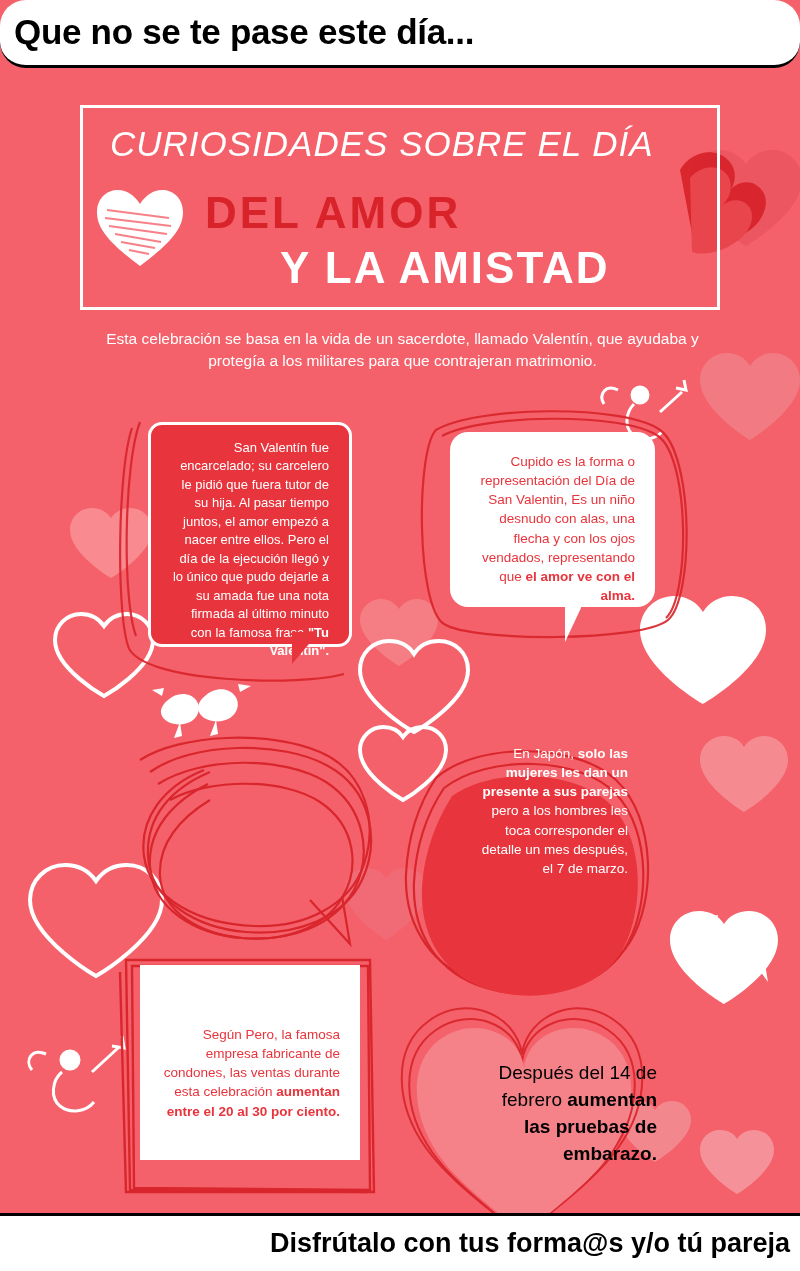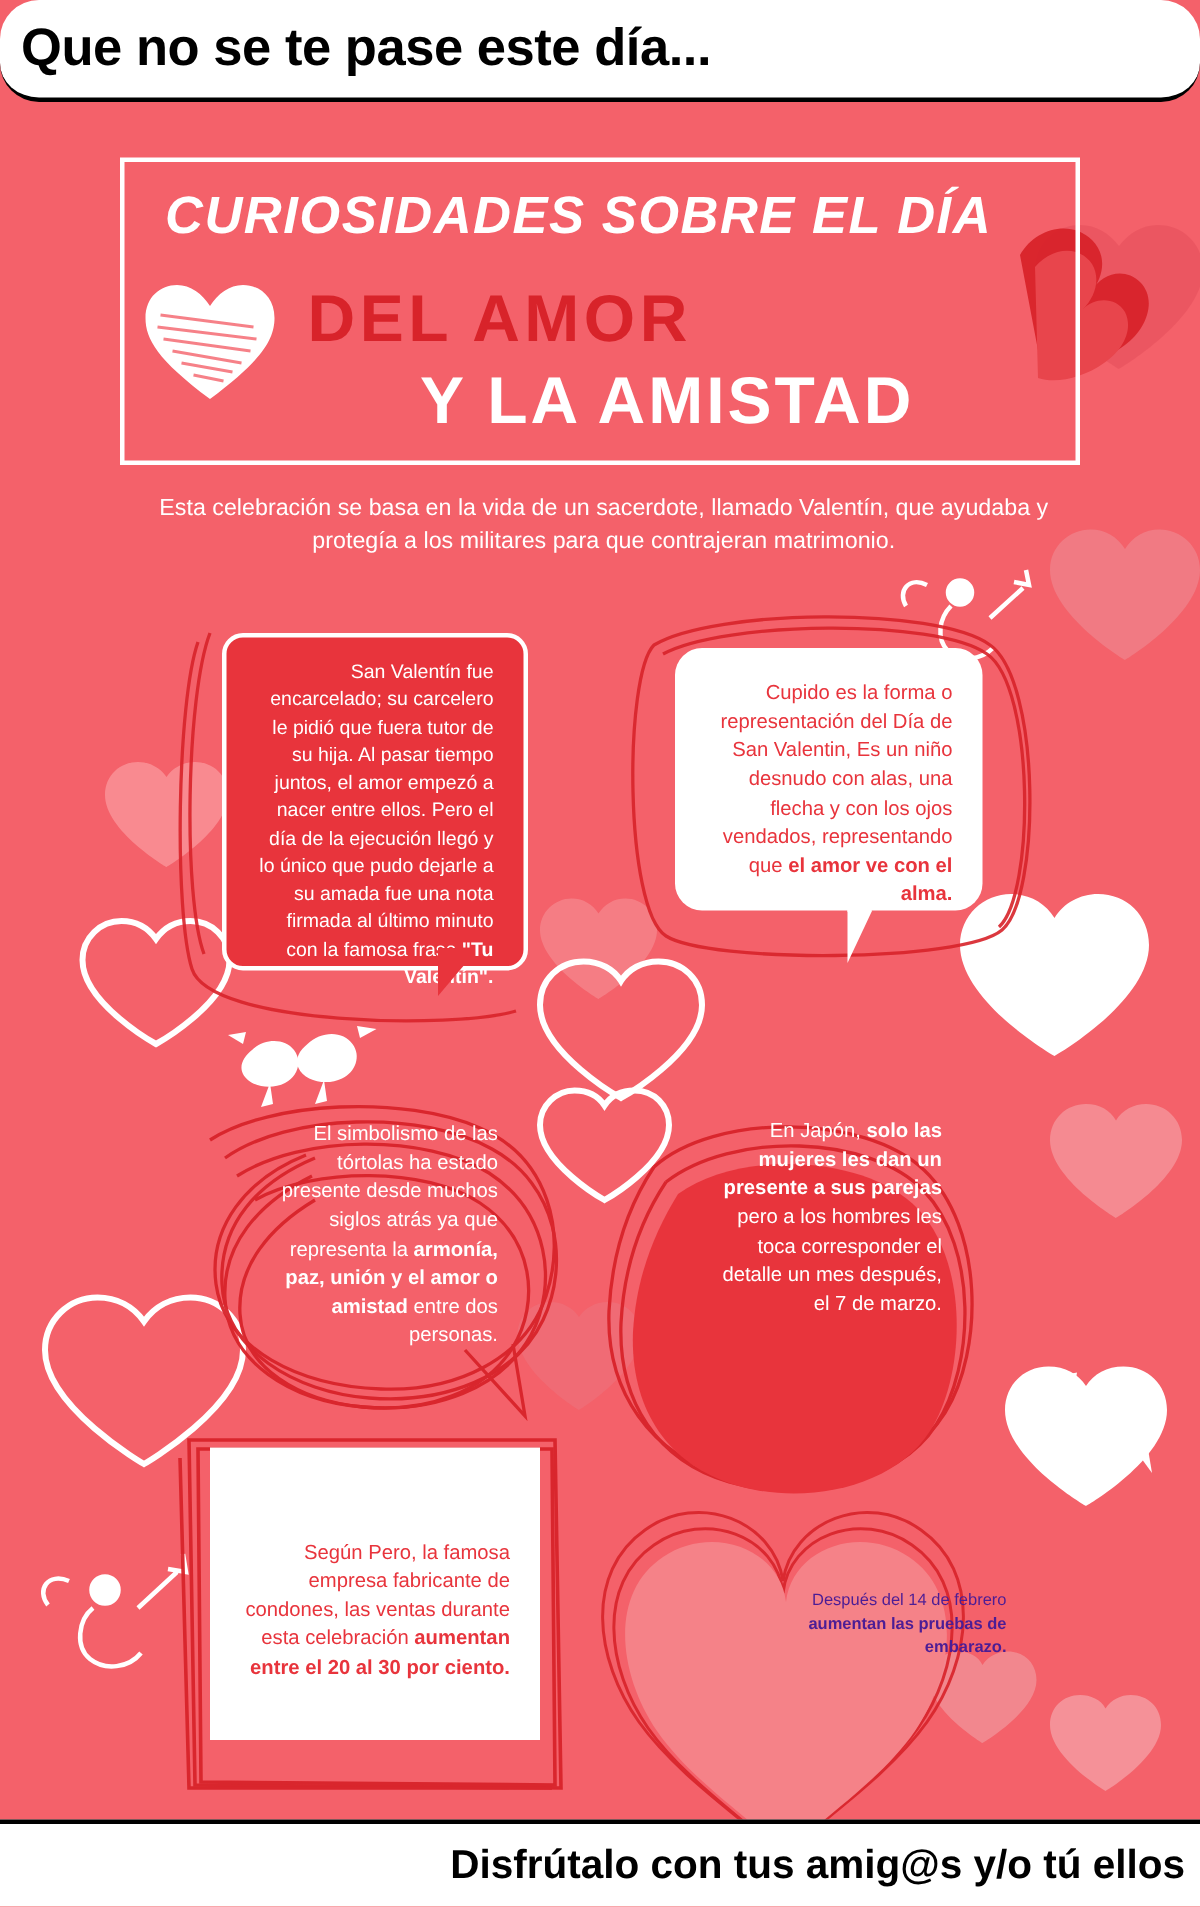--- a/index.html
+++ b/index.html
@@ -72,21 +72,21 @@
     height: 205px;
     border: 3px solid #ffffff;
     box-sizing: border-box;
   }
   .title-l1 {
     position: absolute;
     left: 110px;
     top: 124px;
     font-size: 35px;
     font-style: italic;
-    font-weight: bold;
+    font-weight: normal;
     color: #ffffff;
     letter-spacing: 1px;
   }
   .title-l2 {
     position: absolute;
     left: 205px;
     top: 188px;
     font-size: 44px;
     font-weight: bold;
     color: #d8232a;
@@ -186,25 +186,25 @@
   }
   .b5 {
     left: 140px; top: 965px;
     width: 220px; height: 195px;
     background: #ffffff;
     color: #e8343c;
     padding-top: 60px;
     font-size: 13.5px;
   }
   .b6 {
-    left: 476px; top: 1020px;
+    left: 462px; top: 1020px;
     width: 215px; height: 140px;
-    color: #4c1d95;
+    color: #000000;
     padding-top: 40px;
-    font-size: 11px;
+    font-size: 19px;
   }
 
   .scribble {
     position: absolute;
     pointer-events: none;
   }
   .deco {
     position: absolute;
     pointer-events: none;
   }
@@ -323,33 +323,30 @@
   <div class="bubble b1">
     <span>San Valentín fue encarcelado; su carcelero le pidió que fuera tutor de su hija. Al pasar tiempo juntos, el amor empezó a nacer entre ellos. Pero el día de la ejecución llegó y lo único que pudo dejarle a su amada fue una nota firmada al último minuto con la famosa frase </span><b>"Tu Valentín".</b>
   </div>
   <div class="b1-tail"></div>
 
   <div class="bubble b2">
     <span>Cupido es la forma o representación del Día de San Valentin, Es un niño desnudo con alas, una flecha y con los ojos vendados, representando que </span><b>el amor ve con el alma.</b>
   </div>
   <div class="b2-tail"></div>
 
-  <div class="bubble b3">
-    <span>El simbolismo de las tórtolas ha estado presente desde muchos siglos atrás ya que representa la </span><b>armonía, paz, unión y el amor o amistad</b><span> entre dos personas.</span>
-  </div>
 
   <div class="bubble b4">
     <span>En  Japón, </span><b>solo las mujeres les dan un presente a sus parejas</b><span> pero a los hombres les toca corresponder el detalle un mes después, el 7 de marzo.</span>
   </div>
 
   <div class="bubble b5">
     <span>Según Pero, la famosa empresa fabricante de condones, las ventas durante esta celebración </span><b>aumentan entre el 20 al 30 por ciento.</b>
   </div>
 
   <div class="bubble b6">
     <span>Después del 14 de febrero </span><b>aumentan las pruebas de embarazo.</b>
   </div>
 
   <div class="bottom-banner">
-    <div class="txt">Disfrútalo con tus amig@s y/o tú ellos</div>
+    <div class="txt">Disfrútalo con tus forma@s y/o tú pareja</div>
   </div>
 
 </div>
 
 </body></html>

